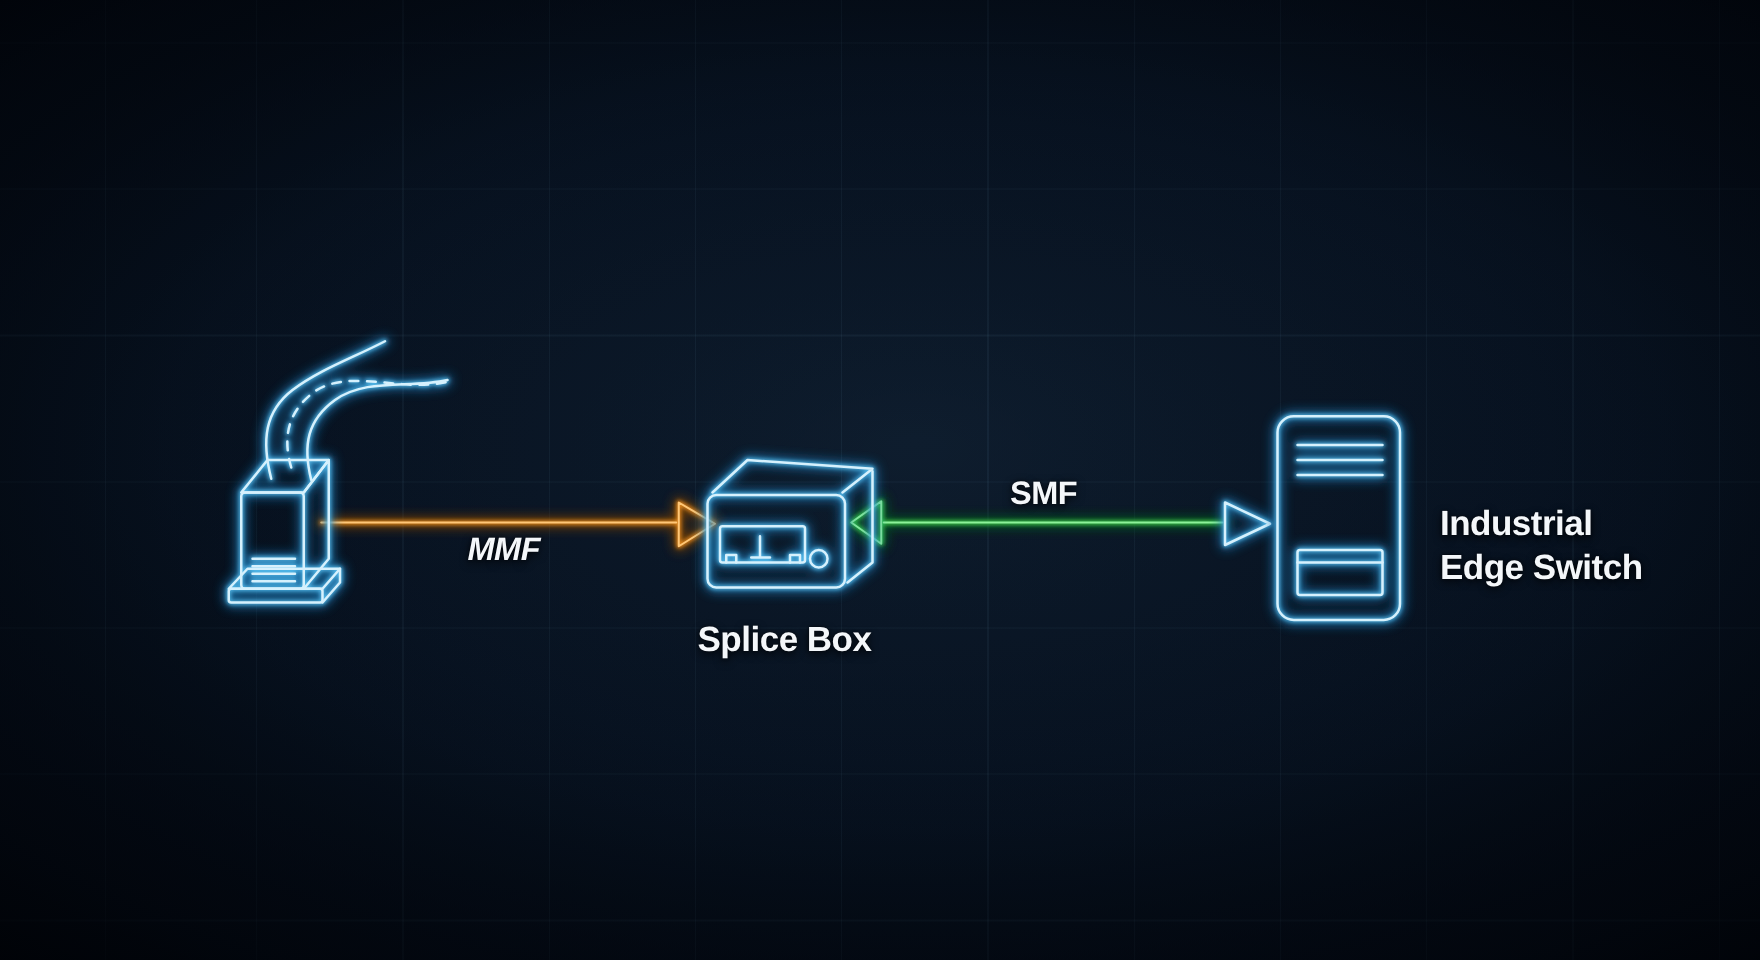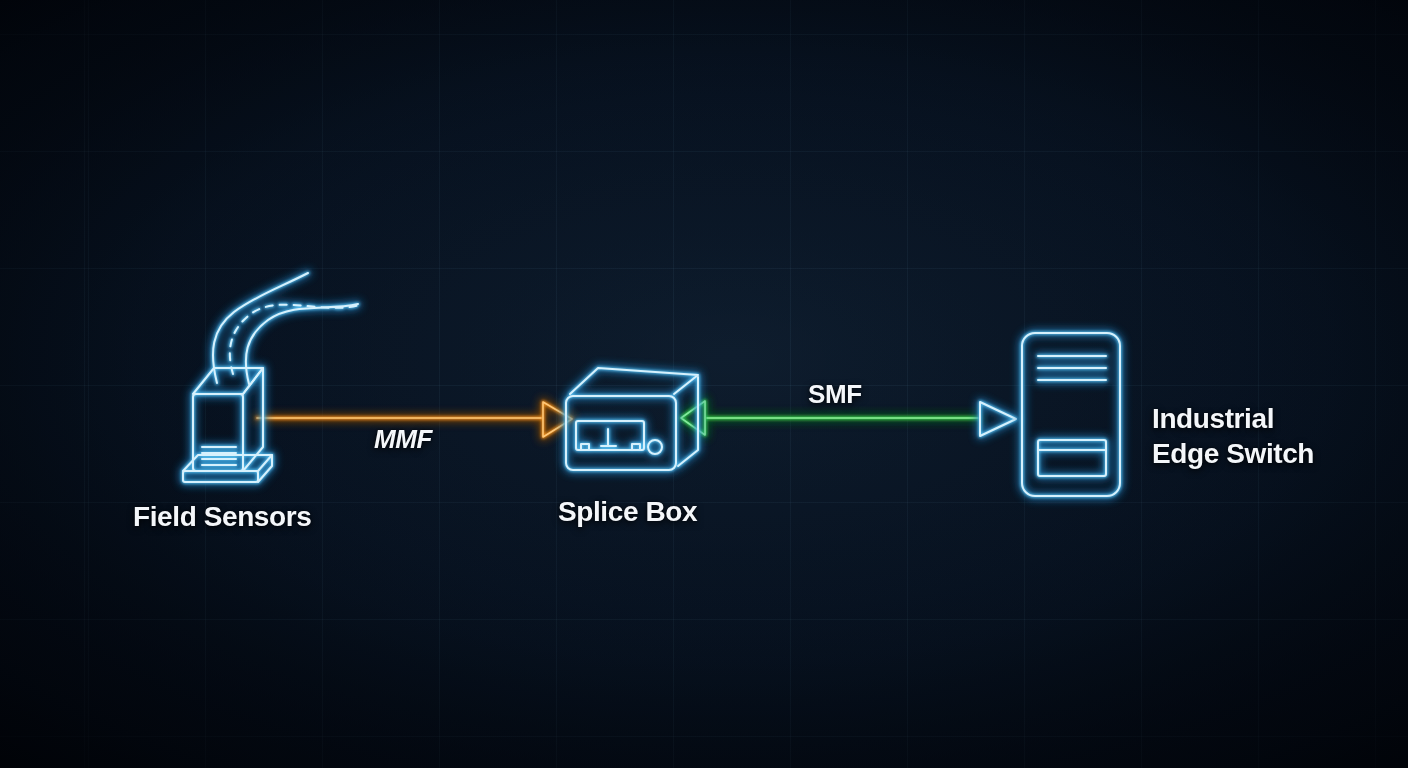--- a/index.html
+++ b/index.html
@@ -139,21 +139,20 @@
       <use href="#shape-arrow-blue" stroke="#d6f1fd" stroke-width="2"></use>
     </g>
 
     <g>
       <use href="#shape-switch" stroke="#1e7ab8" stroke-width="7" opacity="0.85" filter="url(#b2)"></use>
       <use href="#shape-switch" stroke="#52b9ea" stroke-width="3.6" filter="url(#b1)"></use>
       <use href="#shape-switch" stroke="#d6f1fd" stroke-width="2"></use>
     </g>
   </svg>
 
-  <div class="label node-label" style="left:133px; top:499px;">Field Sensors</div>
 
   <div class="label node-label" style="left:558px; top:494px;">Splice Box</div>
 
   <div class="label node-label" style="left:1152px; top:401px;">Industrial
 Edge Switch</div>
 
   <div class="label link-label" style="left:374px; top:424px;font-style:italic;">MMF</div>
 
   <div class="label link-label" style="left:808px; top:379px;">SMF</div>
 </div>

